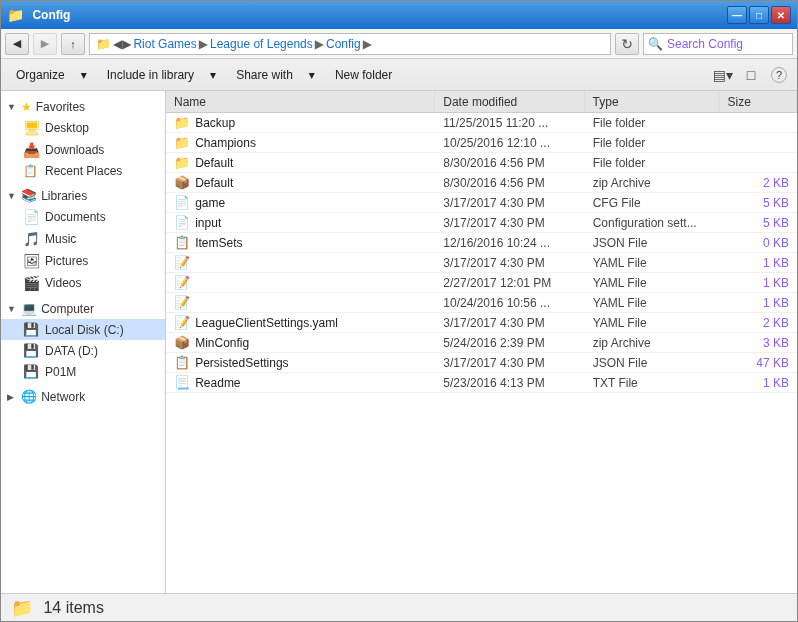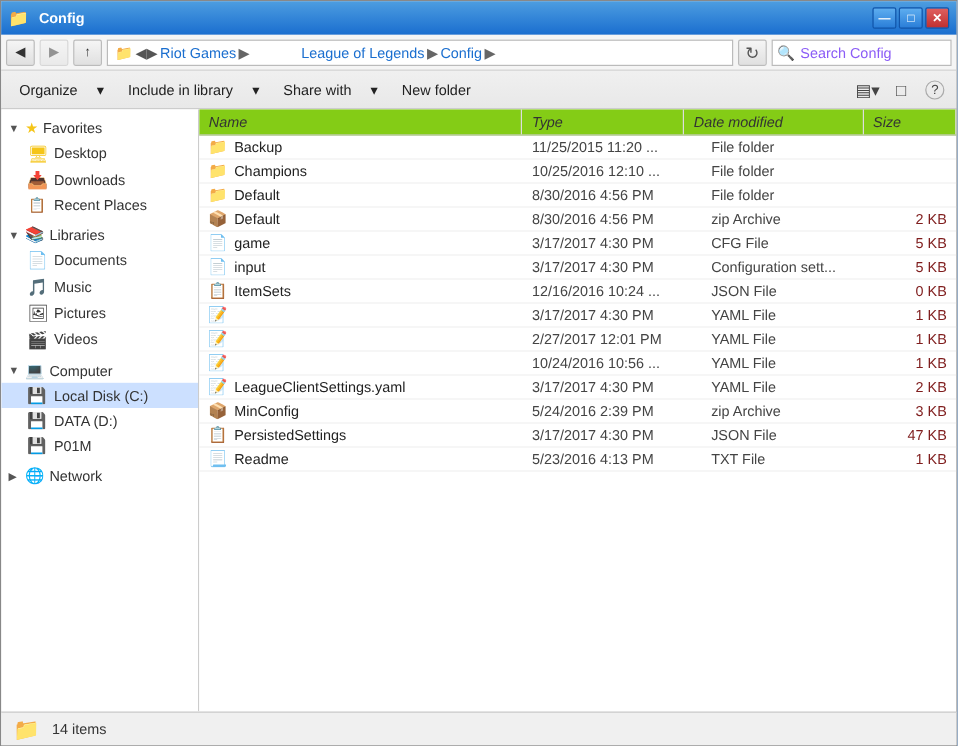--- a/index.html
+++ b/index.html
@@ -196,27 +196,26 @@
     .star-icon { color: #f5c518; }
     .file-list {
       flex: 1;
       background: white;
       overflow-y: auto;
       display: flex;
       flex-direction: column;
     }
     .column-header {
       display: flex;
-      background: #84cc16;
+      background: #e5e5e5;
       border-bottom: 1px solid #ccc;
       height: 22px;
       align-items: center;
       position: sticky;
       top: 0;
-      font-style: italic;
     }
     .col-header {
       padding: 0 8px;
       font-size: 12px;
       color: #333;
       cursor: pointer;
       height: 100%;
       display: flex;
       align-items: center;
       border-right: 1px solid #ddd;
@@ -239,39 +238,39 @@
       overflow: hidden;
       text-overflow: ellipsis;
       white-space: nowrap;
       display: flex;
       align-items: center;
       gap: 5px;
     }
     .file-cell-name { width: 280px; }
     .file-cell-date { width: 155px; color: #444; }
     .file-cell-type { width: 140px; color: #444; }
-    .file-cell-size { width: 80px; color: #7f1d1d; text-align: left; justify-content: flex-end; }
+    .file-cell-size { width: 80px; color: #8b5cf6; text-align: left; justify-content: flex-end; }
     .file-icon { font-size: 13px; }
     .folder-file-icon { color: #f5c518; }
     .zip-icon { color: #cc6600; }
     .cfg-icon { color: #666; }
     .json-icon { color: #2980b9; }
     .yaml-icon { color: #27ae60; }
     .txt-icon { color: #666; }
     .status-bar {
       height: 28px;
       background: #f0f0f0;
       border-top: 1px solid #ccc;
       display: flex;
       align-items: center;
       padding: 0 10px;
       gap: 10px;
     }
     .status-icon { font-size: 18px; color: #f5c518; }
-    .status-text { font-size: 12px; color: #333; }
+    .status-text { font-size: 16px; color: #333; }
     .expand-icon { font-size: 9px; color: #555; width: 10px; }
   </style>
 </head>
 <body>
 
 <div class="window">
 
   <div class="title-bar">
     <span style="font-size:14px; margin-right:4px;">📁</span>
     <span class="title-bar-title">Config</span>
@@ -285,21 +284,21 @@
   <div class="address-bar">
     <div class="nav-btn">◀</div>
     <div class="nav-btn" style="opacity:0.5;">▶</div>
     <div class="nav-btn">↑</div>
     <div class="address-path">
       <span class="address-path-text">
         <span>📁</span>
         <span style="color:#555;">◀▶</span>
         <span style="cursor:pointer; color:#1a6ecf;">Riot Games</span>
         <span class="path-sep">▶</span>
-        <span style="cursor:pointer; color:#1a6ecf;margin-left:41px;">League of Legends</span>
+        <span style="cursor:pointer; color:#1a6ecf;">League of Legends</span>
         <span class="path-sep">▶</span>
         <span style="cursor:pointer; color:#1a6ecf;">Config</span>
         <span class="path-sep">▶</span>
       </span>
     </div>
     <div class="refresh-btn">↻</div>
     <div class="search-box">
       <span>🔍</span>
       <span style="color:#8b5cf6;">Search Config</span>
     </div>
@@ -412,25 +411,25 @@
         </div>
       </div>
     </div>
 
     <div class="file-list">
 
       <div class="column-header">
         <div class="col-header col-name">
           <span>Name</span>
         </div>
+        <div class="col-header col-date">
+          <span>Date modified</span>
+        </div>
         <div class="col-header col-type">
           <span>Type</span>
-        </div>
-        <div class="col-header col-date">
-          <span>Date modified</span>
         </div>
         <div class="col-header col-size">
           <span>Size</span>
         </div>
       </div>
 
       <div id="file-rows-container">
           <div class="file-row">
       <div class="file-cell file-cell-name">
         <span class="file-icon folder-file-icon">📁</span>

